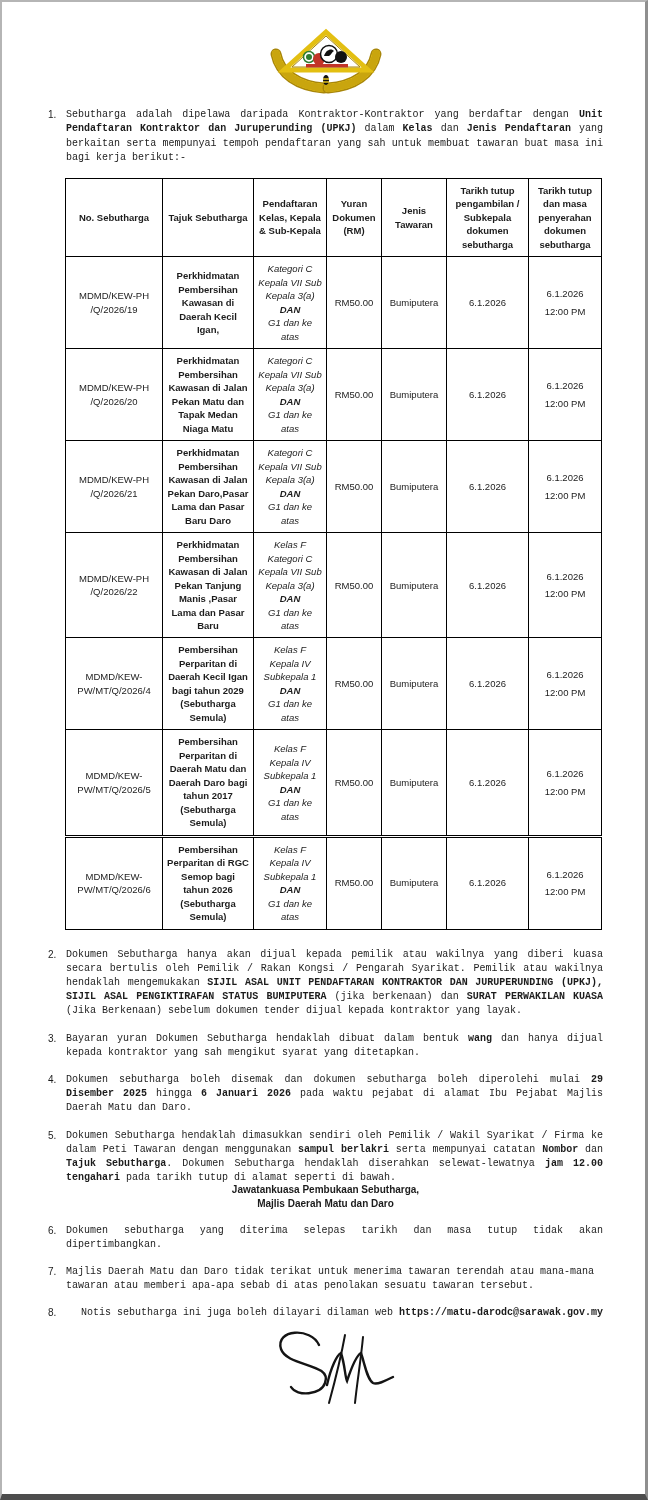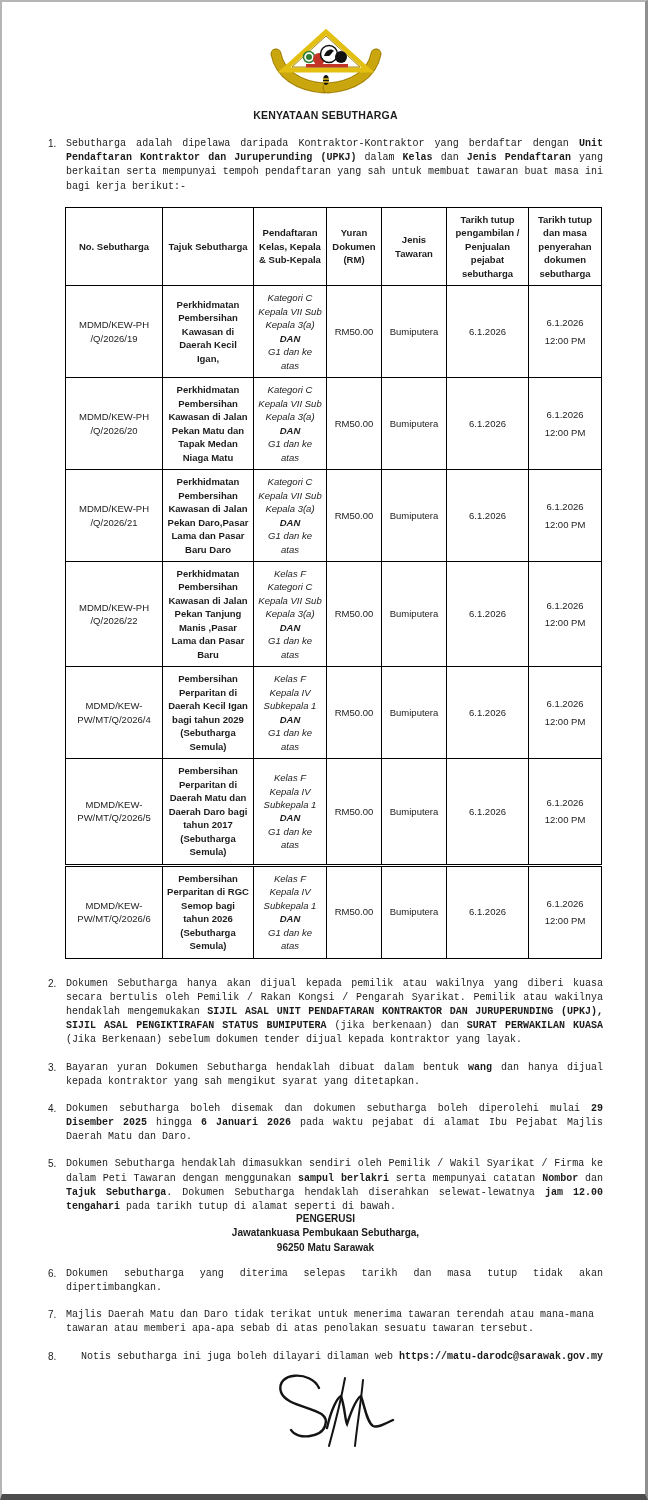--- a/index.html
+++ b/index.html
@@ -94,21 +94,20 @@
         <path d="M56,28 C58,21 64,20 66,23 C64,24 63,27 61,28 Z" fill="#111111"></path>
         <circle cx="73" cy="29" r="6" fill="#111111"></circle>
         <rect x="38" y="36" width="42" height="3.4" fill="#c23428"></rect>
 
         <ellipse cx="58" cy="52" rx="3" ry="5" fill="#111111"></ellipse>
         <line x1="55" y1="51" x2="61" y2="51" stroke="#f2cf1d" stroke-width="1.4"></line>
         <line x1="55" y1="54" x2="61" y2="54" stroke="#f2cf1d" stroke-width="1.4"></line>
       </svg>
     </div>
 
-    <div class="doc-title">KENYATAAN SEBUTHARGA</div>
 
     <div class="item">
       <div class="num">1.</div>
       <div class="body"><span>Sebutharga adalah dipelawa daripada Kontraktor-Kontraktor yang berdaftar dengan </span><span class="b">Unit Pendaftaran Kontraktor dan Juruperunding (UPKJ)</span><span> dalam </span><span class="b">Kelas</span><span> dan </span><span class="b">Jenis Pendaftaran</span><span> yang berkaitan serta mempunyai tempoh pendaftaran yang sah untuk membuat tawaran buat masa ini bagi kerja berikut:-</span></div>
     </div>
 
     <table class="quotes">
       <colgroup>
         <col class="c-no">
           <col class="c-tajuk">
@@ -118,21 +117,21 @@
           <col class="c-tutup">
           <col class="c-masa">
       </colgroup>
       <thead>
         <tr>
           <th>No. Sebutharga</th>
           <th>Tajuk Sebutharga</th>
           <th>Pendaftaran Kelas, Kepala &amp; Sub-Kepala</th>
           <th>Yuran Dokumen (RM)</th>
           <th>Jenis Tawaran</th>
-          <th>Tarikh tutup pengambilan / Penjualan pejabat sebutharga</th>
+          <th>Tarikh tutup pengambilan / Subkepala dokumen sebutharga</th>
           <th>Tarikh tutup dan masa penyerahan dokumen sebutharga</th>
         </tr>
       </thead>
       <tbody id="table-body">
           <tr>
             <td>MDMD/KEW-PH /Q/2026/19</td>
             <td class="cell-tajuk">Perkhidmatan Pembersihan Kawasan di Daerah Kecil Igan,</td>
             <td class="cell-pend">
               <div class="para">Kategori C Kepala VII Sub Kepala 3(a)</div>
               <div class="para b">DAN</div>
@@ -259,23 +258,22 @@
       <div class="num">4.</div>
       <div class="body"><span>Dokumen sebutharga boleh disemak dan dokumen sebutharga boleh diperolehi mulai </span><span class="b">29 Disember 2025</span><span> hingga </span><span class="b">6 Januari 2026</span><span> pada waktu pejabat di alamat Ibu Pejabat Majlis Daerah Matu dan Daro.</span></div>
     </div>
 
     <div class="item" style="margin-bottom:4px;">
       <div class="num">5.</div>
       <div class="body"><span>Dokumen Sebutharga hendaklah dimasukkan sendiri oleh Pemilik / Wakil Syarikat / Firma ke dalam  Peti Tawaran dengan menggunakan </span><span class="b">sampul berlakri</span><span> serta mempunyai catatan </span><span class="b">Nombor</span><span> dan </span><span class="b">Tajuk Sebutharga</span><span>. Dokumen Sebutharga hendaklah diserahkan selewat-lewatnya </span><span class="b">jam 12.00 tengahari</span><span> pada tarikh tutup di alamat seperti di bawah.</span></div>
     </div>
 
     <div class="address-block">
-      <div>PENGERUSI</div>
       <div>Jawatankuasa Pembukaan Sebutharga,</div>
-      <div>96250 Matu Sarawak</div>
+      <div>Majlis Daerah Matu dan Daro</div>
     </div>
 
     <div class="item">
       <div class="num">6.</div>
       <div class="body"><span>Dokumen sebutharga yang diterima selepas tarikh dan masa tutup tidak akan dipertimbangkan.</span></div>
     </div>
 
     <div class="item">
       <div class="num">7.</div>
       <div class="body" style="text-align:left;"><span>Majlis Daerah Matu dan Daro tidak terikat untuk menerima tawaran terendah atau mana-mana tawaran atau memberi apa-apa sebab di atas penolakan sesuatu tawaran tersebut.</span></div>

